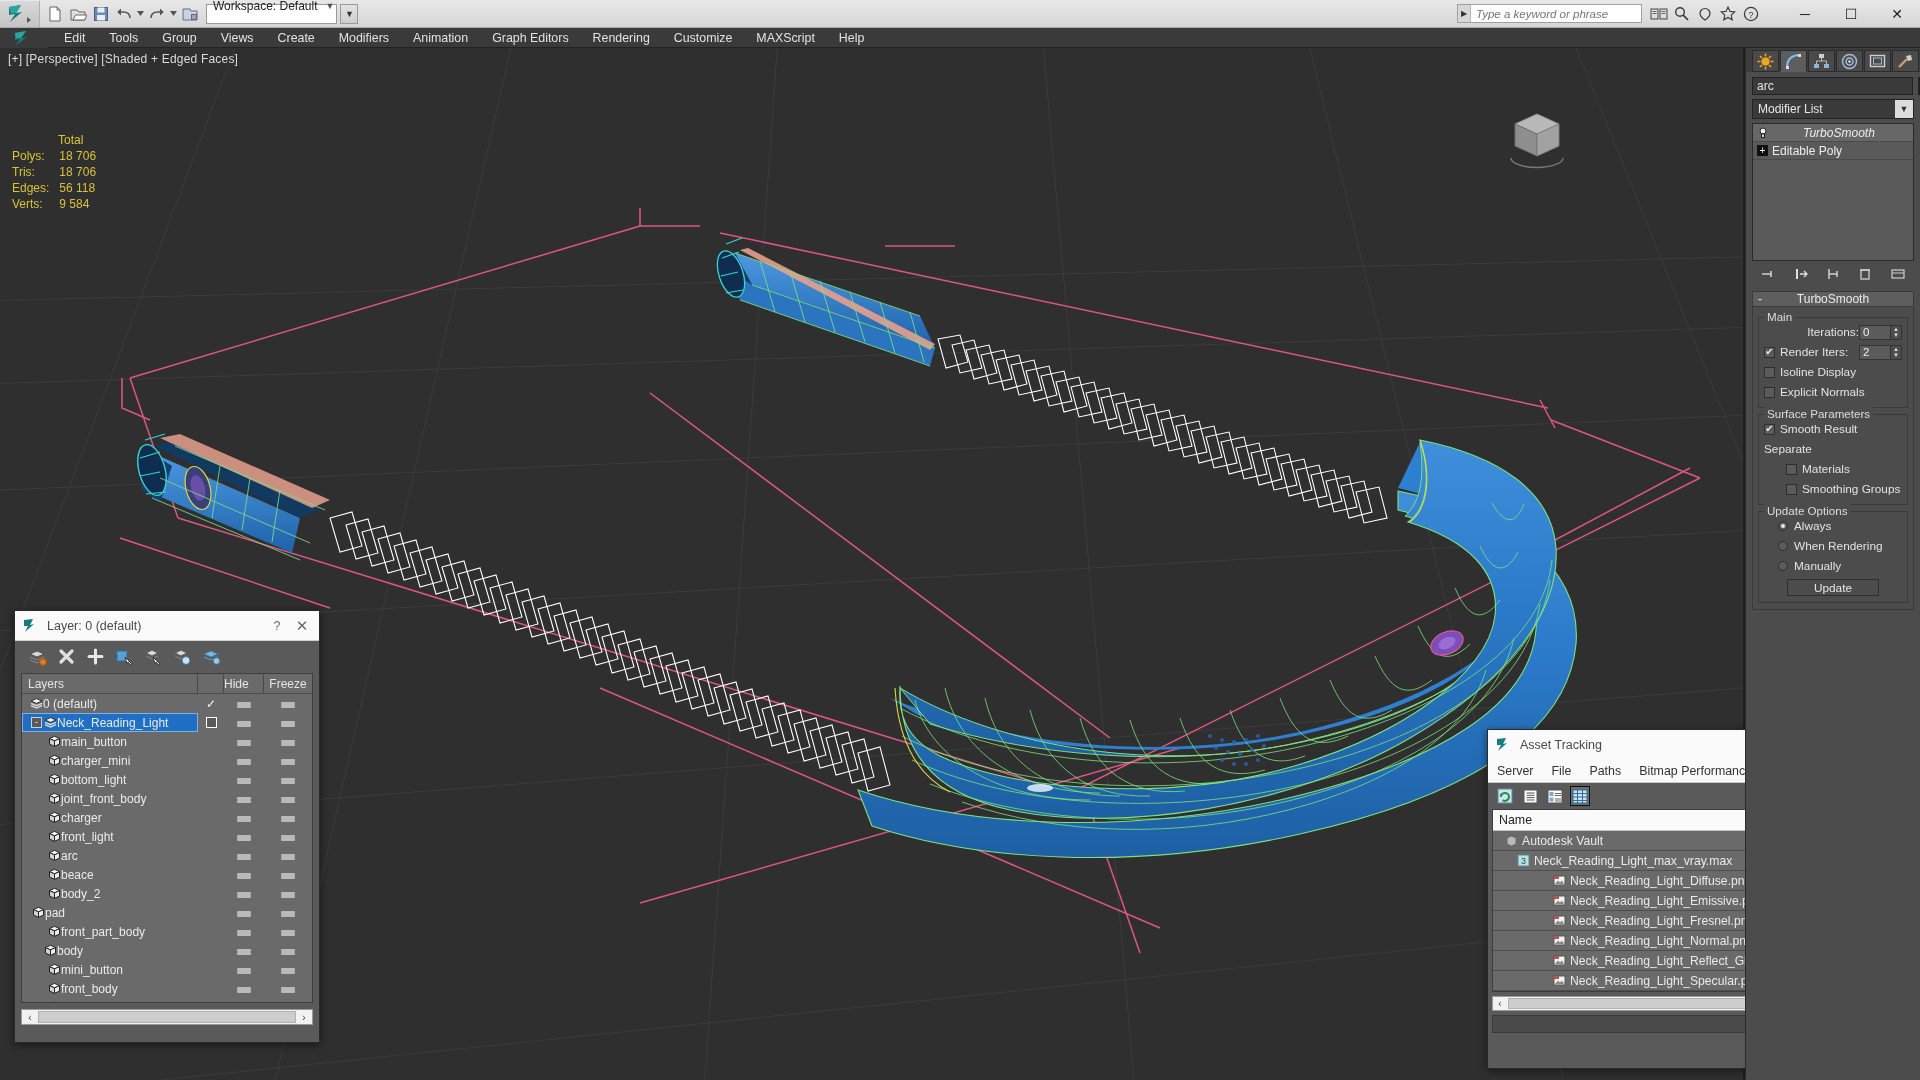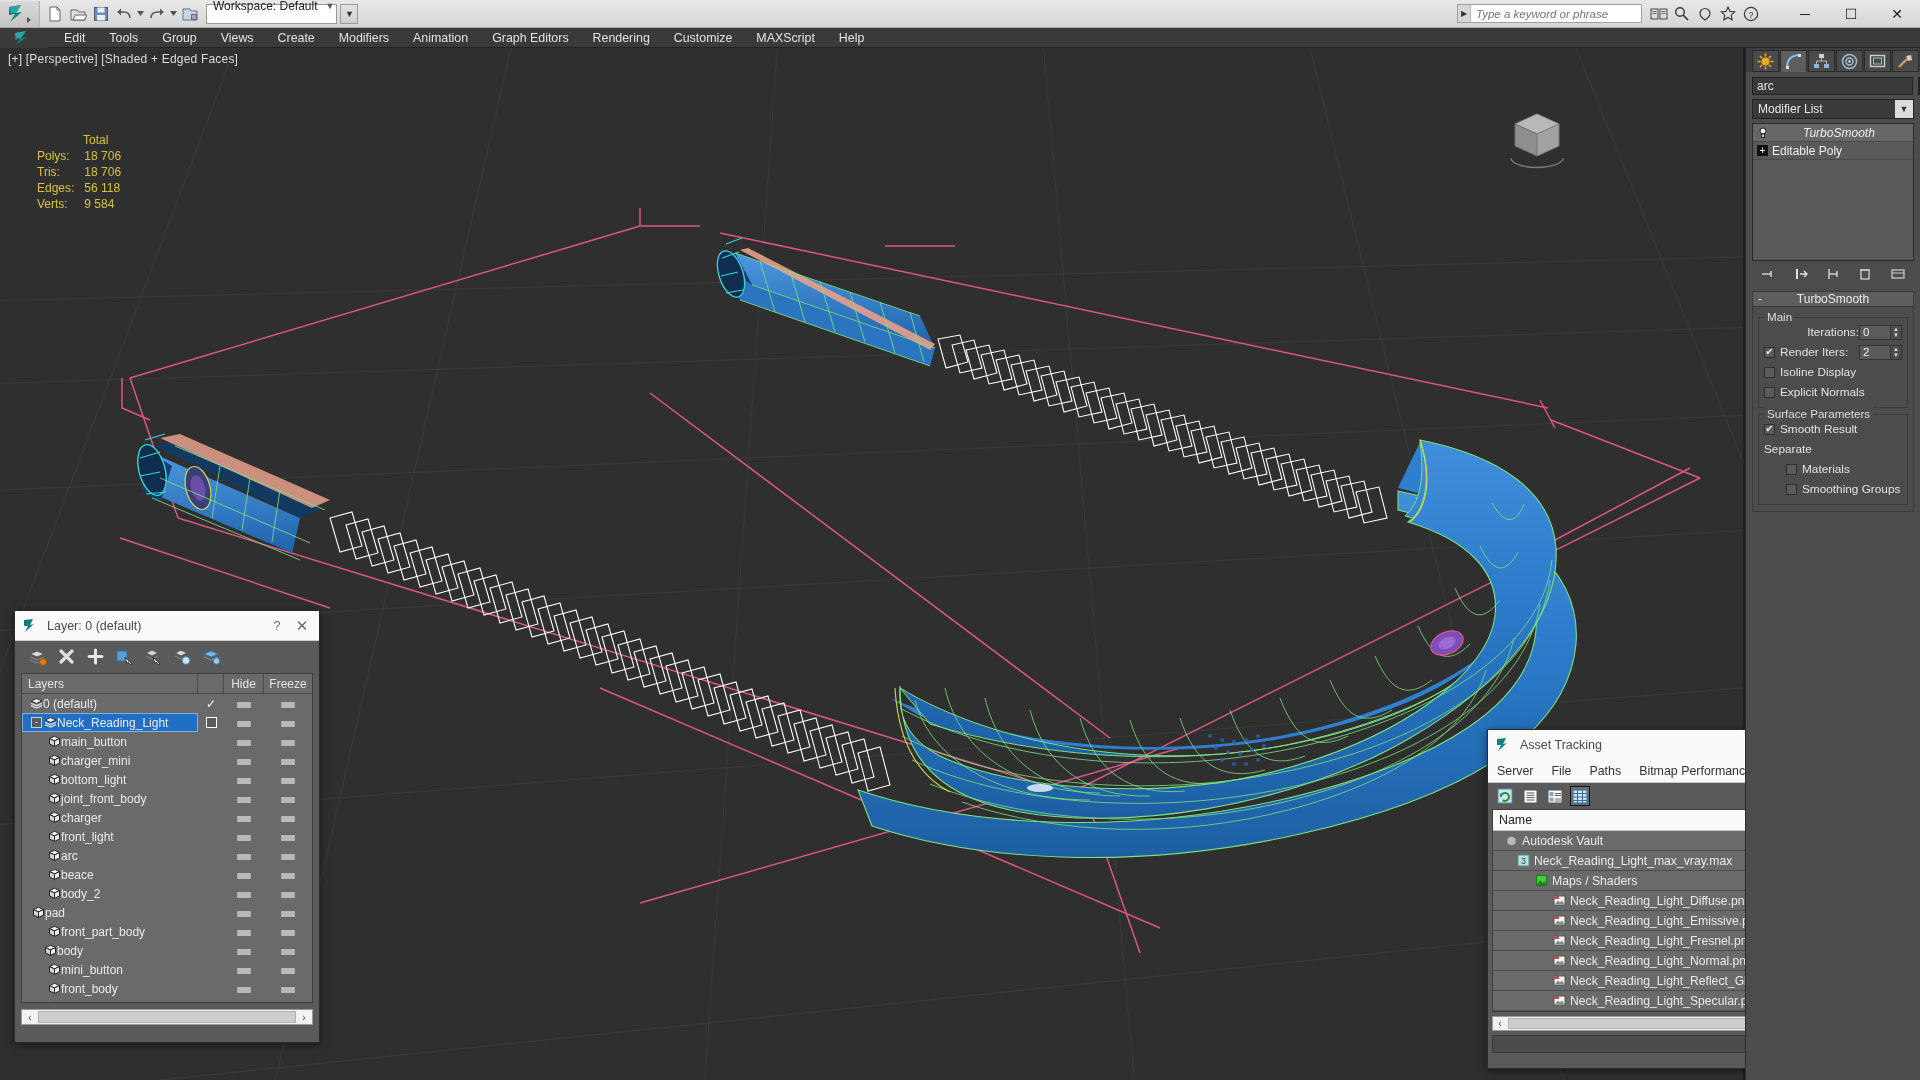--- a/index.html
+++ b/index.html
@@ -73,21 +73,21 @@
   .viewport{
     position:absolute; left:0; top:48px; width:1745px; height:1032px;
     background:#2f2f2f; overflow:hidden;
     border-right:2px solid #1f1f1f;
   }
   .vp-border-left{position:absolute;left:0;top:0;width:3px;height:100%;background:#9c8c2e;}
   .vp-label{
     position:absolute; left:8px; top:4px; color:#dcdcdc; font-size:12px; letter-spacing:.2px;
   }
   .vp-stats{ position:absolute; left:12px; top:84px; font-size:12px; color:#d8c33a; }
-  .vp-stats table{ border-collapse:collapse;margin-left:25px; }
+  .vp-stats table{ border-collapse:collapse; }
   .vp-stats td{ padding:1px 6px 1px 0; white-space:nowrap; }
   .vp-stats td.lbl{ text-align:left; }
   .vp-stats td.val{ text-align:left; padding-left:4px;}
   .vp-stats .hdr{ color:#d8c33a; padding-left:46px;}
 
   
   .viewcube{ position:absolute; right:170px; top:50px; width:72px; height:72px; }
 
   
   .dlg-layers{
@@ -111,21 +111,21 @@
   .lay-grid{
     margin:4px 6px 0 6px; background:#6a6a6a; border:1px solid #3e3e3e;
     height:330px; overflow:hidden;
   }
   .lay-head{
     display:flex; height:20px; background:#6a6a6a; color:#e5e5e5; font-size:12px;
     border-bottom:1px solid #4a4a4a;
   }
   .lay-head .c1{ flex:1; padding-left:6px; line-height:20px; border-right:1px solid #4a4a4a;}
   .lay-head .c2{ width:26px; border-right:1px solid #4a4a4a;}
-  .lay-head .c3{ width:40px; text-align:center; line-height:20px; border-right:1px solid #4a4a4a;}
+  .lay-head .c3{ width:40px; line-height:20px; border-right:1px solid #4a4a4a;}
   .lay-head .c4{ width:48px; text-align:center; line-height:20px;}
   .lay-row{ display:flex; height:19px; font-size:12px; color:#eaeaea; align-items:center; }
   .lay-row .c1{ flex:1; display:flex; align-items:center; gap:0; padding-left:4px; overflow:hidden; white-space:nowrap;}
   .lay-row .c2{ width:26px; display:flex; align-items:center; justify-content:center; }
   .lay-row .c3{ width:40px; display:flex; align-items:center; justify-content:center;}
   .lay-row .c4{ width:48px; display:flex; align-items:center; justify-content:center;}
   .lay-row.sel .c1{ background:#1f6fc4; }
   .lay-row.sel{ background:transparent; }
   .lay-row.sel .c1{ border:1px solid #7fb0e0; height:19px; }
   .dash{ width:14px;height:3px;background:#b9b9b9;border-radius:1px;
@@ -1194,32 +1194,20 @@
                 <svg width="13" height="13" viewBox="0 0 13 13">
                   <rect x="1" y="1" width="11" height="11" fill="#bfe0e0" stroke="#4f8f8f"></rect>
                   <text x="6.5" y="10" font-size="9" text-anchor="middle" fill="#0d5a5a" font-family="Liberation Sans">3</text>
                 </svg>
               </span>
               <span>Neck_Reading_Light_max_vray.max</span>
             </div>
             <div class="s">Network P</div>
           </div>
           <div class="at-row">
-            <div class="n" style="padding-left: 42px;">
-              <span style="width: 13px; height: 13px; display: inline-block; flex: 0 0 13px;">
-                <svg width="13" height="13" viewBox="0 0 13 13">
-                  <rect x="1.5" y="1.5" width="10" height="10" fill="#3fd03f" stroke="#1a7a1a"></rect>
-                  <path d="M1.5 11.5 L5 6 L7.5 9 L9.5 7 L11.5 11.5 Z" fill="#1f7f1f"></path>
-                </svg>
-              </span>
-              <span>Maps / Shaders</span>
-            </div>
-            <div class="s"></div>
-          </div>
-          <div class="at-row">
             <div class="n" style="padding-left: 60px;">
               <span style="width: 13px; height: 13px; display: inline-block; flex: 0 0 13px;">
                 <svg width="13" height="13" viewBox="0 0 13 13">
                   <rect x="1" y="2" width="11" height="9" fill="#f4f4f4" stroke="#555"></rect>
                   <rect x="1" y="2" width="5" height="3" fill="#c0514d"></rect>
                   <path d="M2 10 L5 6.5 L7 8.5 L9 6.5 L11.5 10.5 Z" fill="#8a8a8a"></path>
                 </svg>
               </span>
               <span>Neck_Reading_Light_Diffuse.png</span>
             </div>
@@ -1458,18 +1446,36 @@
           <div class="row indent">
             <span class="cb"></span>
             <span>Materials</span>
           </div>
           <div class="row indent">
             <span class="cb"></span>
             <span>Smoothing Groups</span>
           </div>
         </div>
 
+        <div class="grp">
+          <div class="grp-lbl">Update Options</div>
+          <div class="row" style="padding-left:14px">
+            <span class="rb">
+                <span class="dot"></span>
+              </span>
+            <span>Always</span>
+          </div>
+          <div class="row" style="padding-left:14px">
+            <span class="rb"></span>
+            <span>When Rendering</span>
+          </div>
+          <div class="row" style="padding-left:14px">
+            <span class="rb"></span>
+            <span>Manually</span>
+          </div>
+          <button class="btn-update">Update</button>
+        </div>
 
       </div>
     </div>
   </div>
 
 </div>
 
 </body></html>

